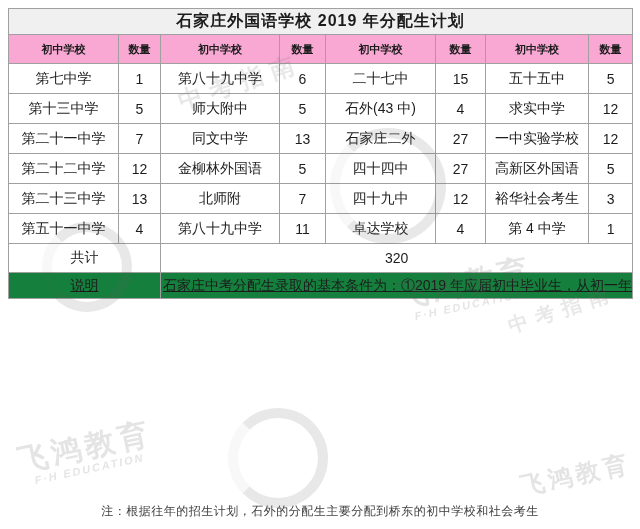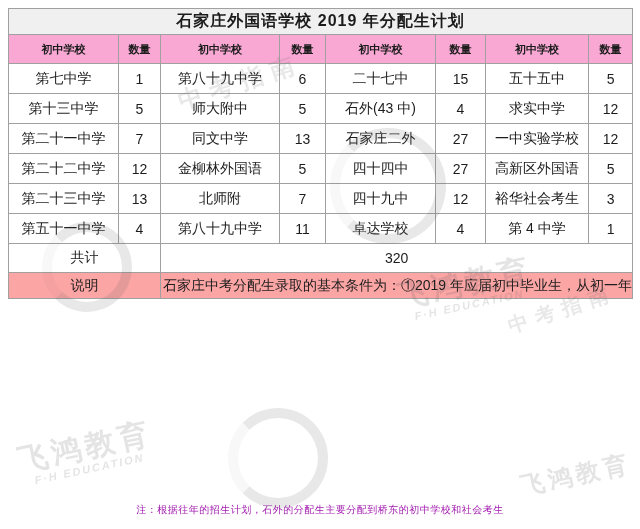--- a/index.html
+++ b/index.html
@@ -24,30 +24,30 @@
   tr.title-row td{
     background:#f0f0f0;height:25px;
     font-size:16px;font-weight:bold;letter-spacing:1px;
   }
   tr.head-row th{
     background:#f9a8d4;height:28px;
     font-size:11px;font-weight:bold;
   }
   tr.data-row td{height:29px;background:#ffffff;}
   tr.total-row td{height:28px;background:#ffffff;}
-  tr.note-row td{background:#fca5a5;}
+  tr.note-row td{background:#15803d;text-decoration:underline;}
   td.note-text{
     text-align:left;white-space:normal;
     font-size:14px;line-height:25px;
     padding:6px 10px 8px 10px;
   }
   td.note-label{font-size:14px;}
   .footnote{
     position:absolute;left:0;top:503px;width:640px;
-    text-align:center;font-size:10px;color:#a21caf;letter-spacing:.5px;
+    text-align:center;font-size:12px;color:#404040;letter-spacing:.5px;
   }
 
   
   .wm{position:absolute;pointer-events:none;user-select:none;z-index:3;}
   .wm-stamp{font-size:24px;letter-spacing:8px;color:rgba(110,110,110,.16);
     transform:rotate(-18deg);font-weight:bold;}
   .wm-brand{font-size:30px;letter-spacing:4px;color:rgba(90,90,90,.16);
     transform:rotate(-12deg);font-weight:bold;text-align:center;line-height:1.1;}
   .wm-brand small{display:block;font-size:11px;letter-spacing:2px;font-style:italic;}
   .wm-circle{border:10px solid rgba(90,90,90,.14);border-radius:50%;

